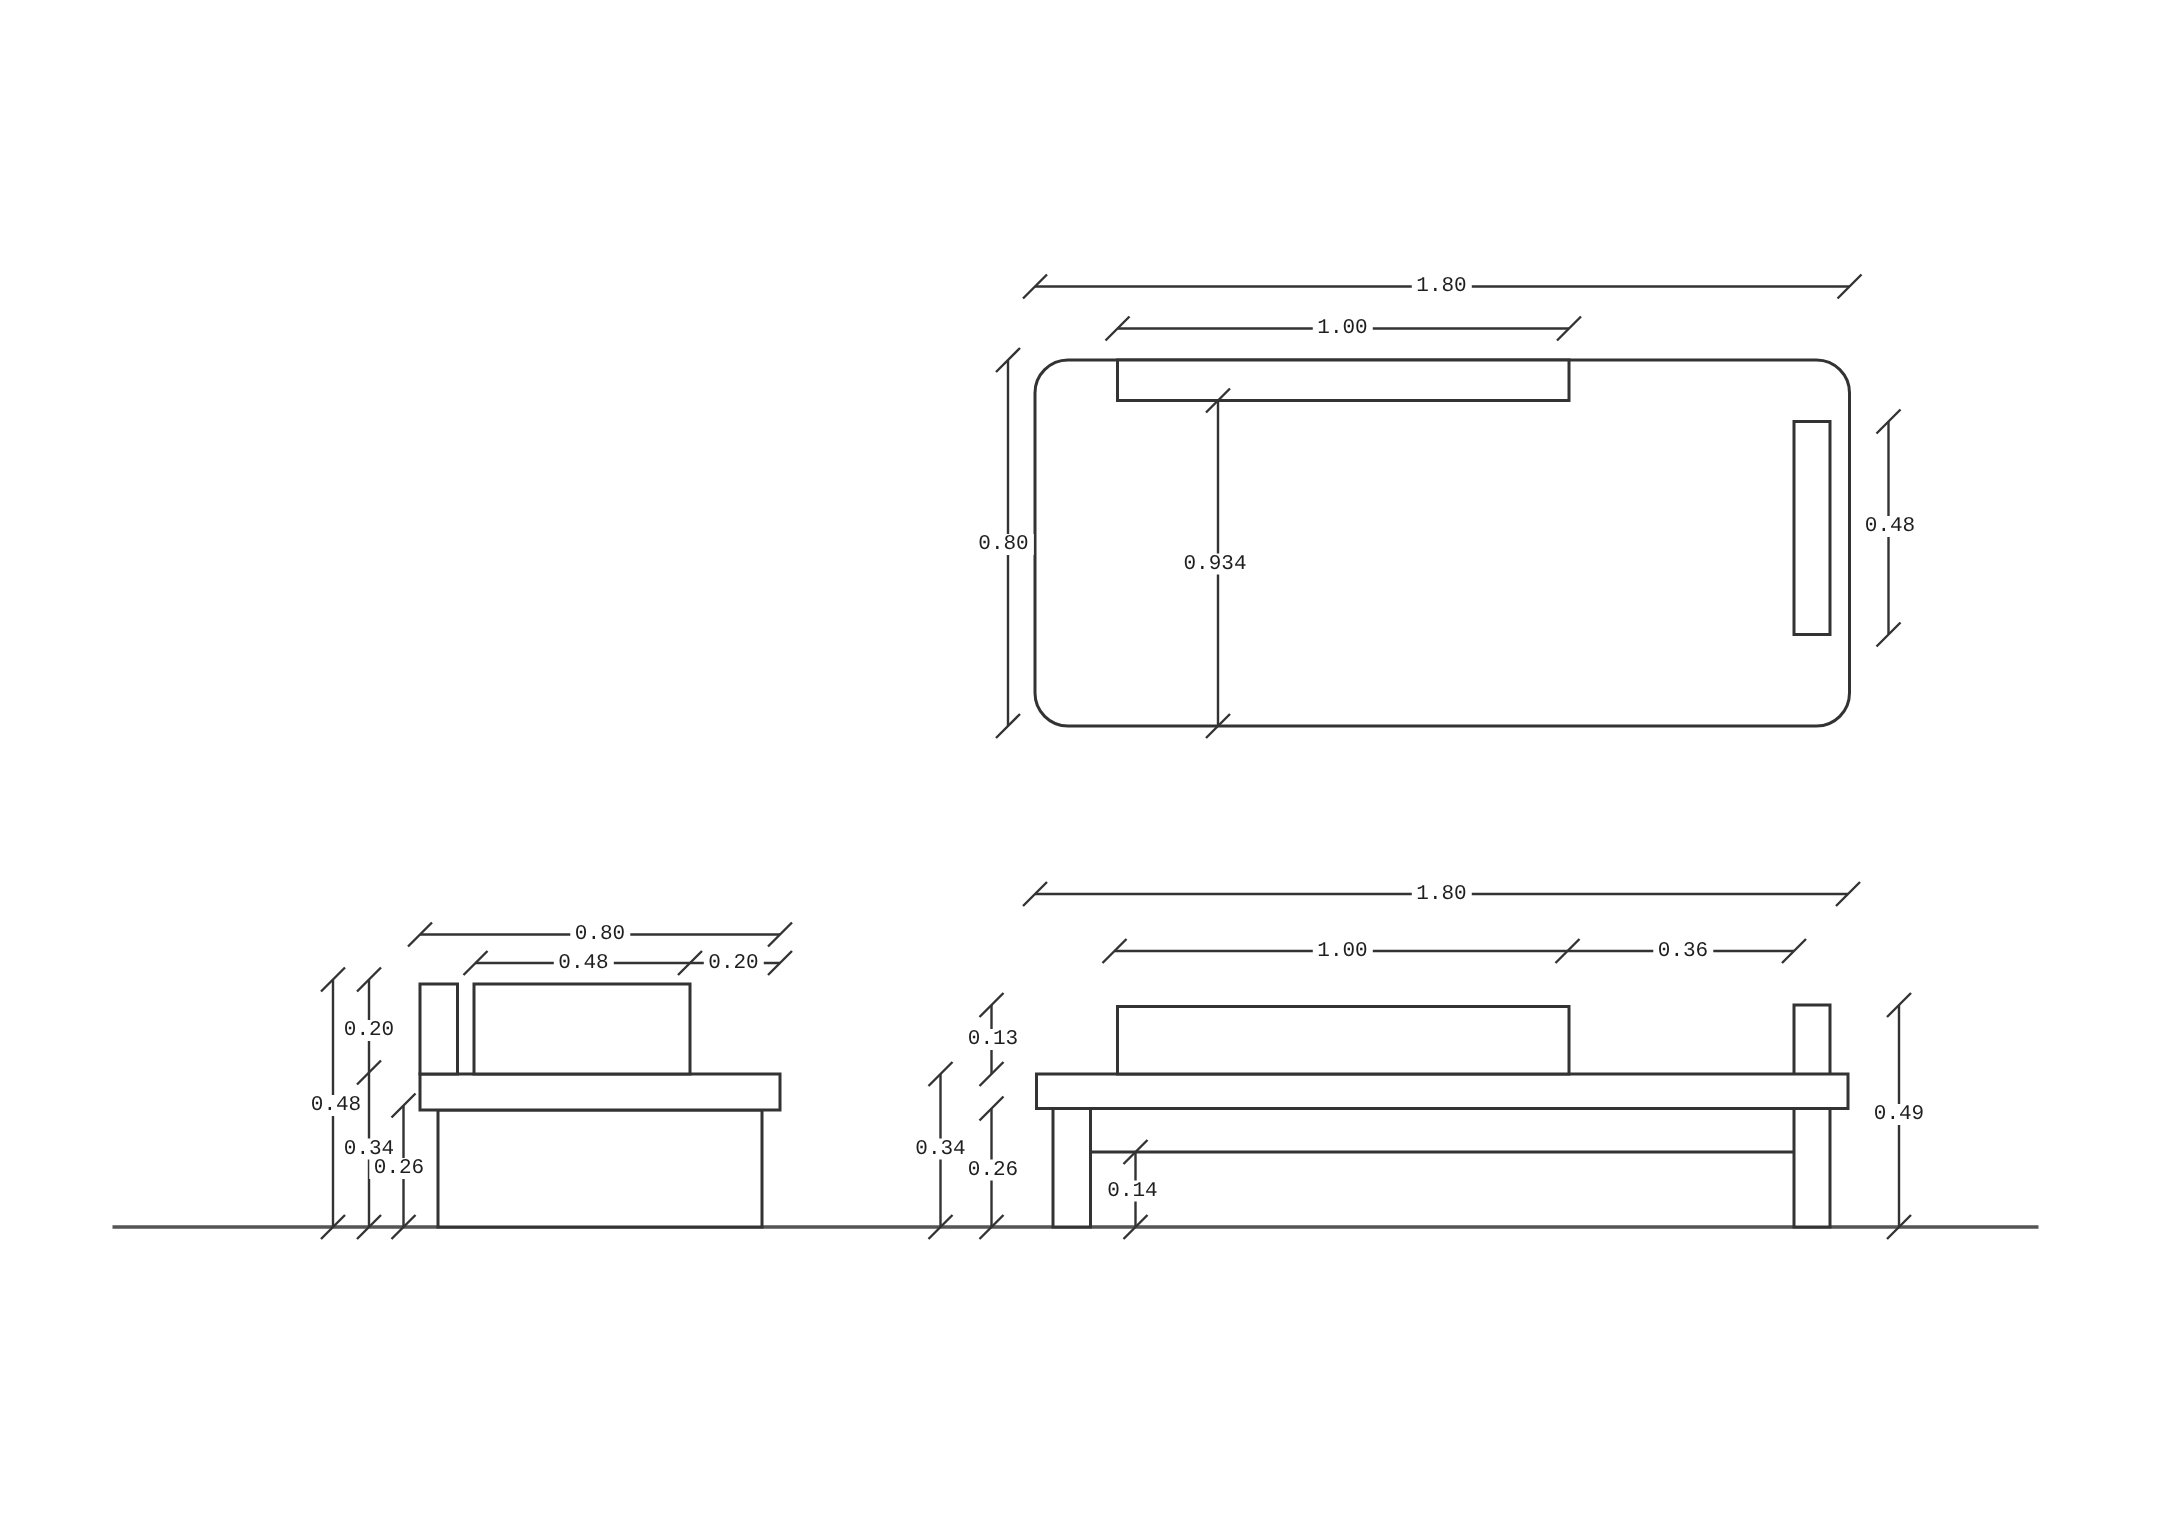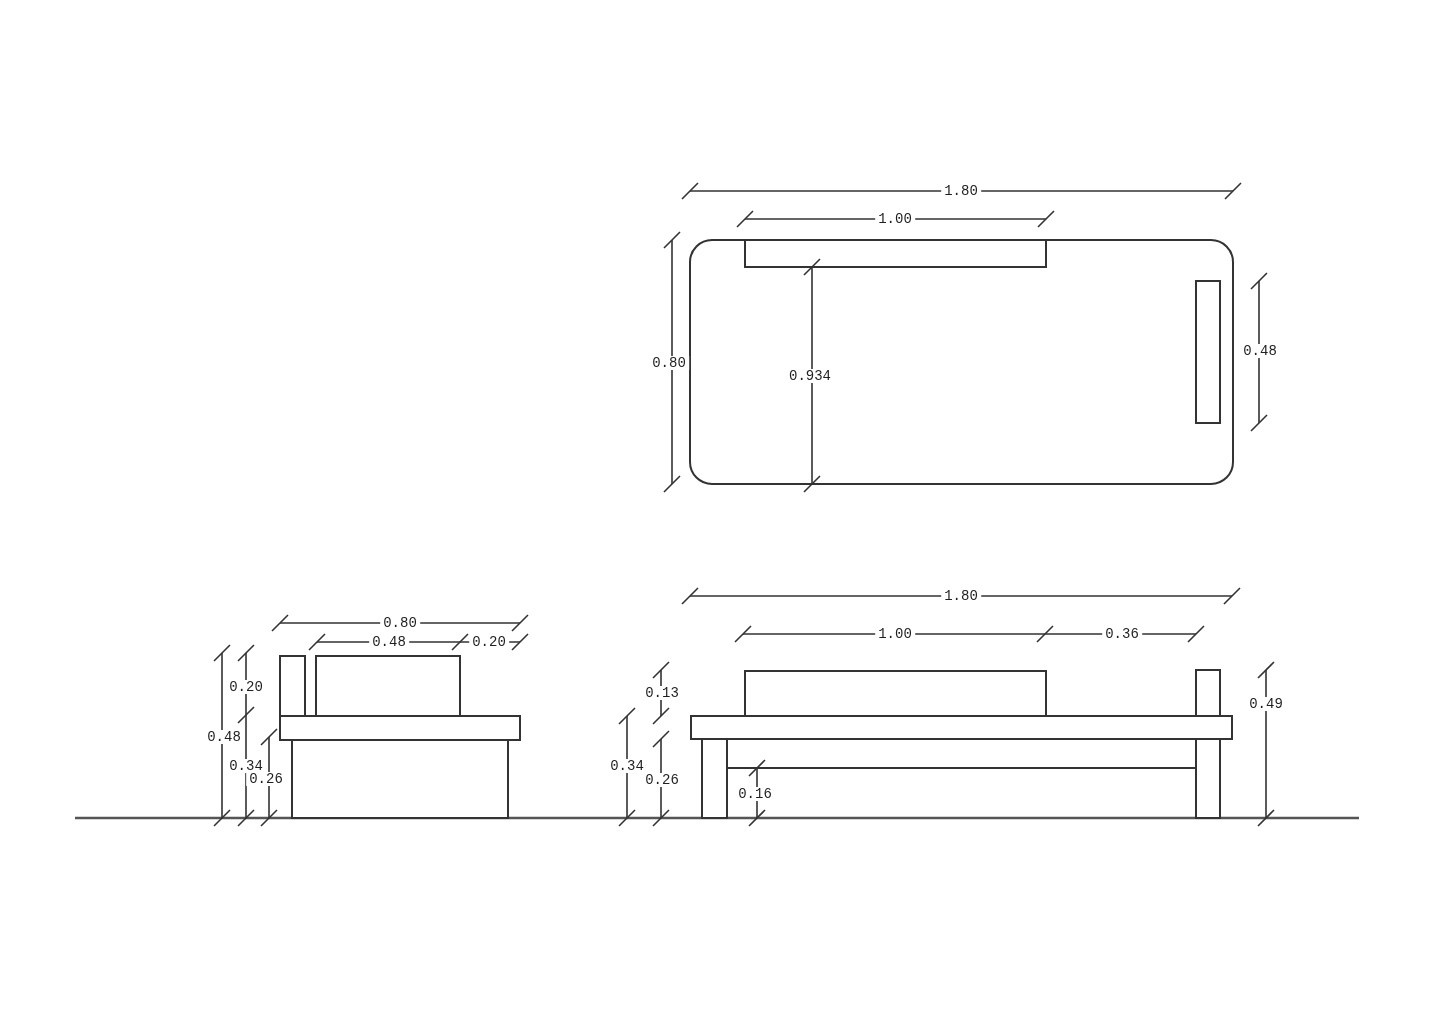--- a/index.html
+++ b/index.html
@@ -106,17 +106,17 @@
     <span class="dim-label" style="left:224px;top:737px">0.48</span>
     <span class="dim-label" style="left:246px;top:766px">0.34</span>
     <span class="dim-label" style="left:266px;top:779px">0.26</span>
 
     <span class="dim-label" style="left:961px;top:596px">1.80</span>
     <span class="dim-label" style="left:895px;top:634px">1.00</span>
     <span class="dim-label" style="left:1122px;top:634px">0.36</span>
     <span class="dim-label" style="left:662px;top:693px">0.13</span>
     <span class="dim-label" style="left:627px;top:766px">0.34</span>
     <span class="dim-label" style="left:662px;top:780px">0.26</span>
-    <span class="dim-label" style="left:755px;top:794px">0.16</span>
-    <span class="dim-label" style="left:1266px;top:704px">0.49</span>
+    <span class="dim-label" style="left:755px;top:794px">0.14</span>
+    <span class="dim-label" style="left:1266px;top:743px">0.49</span>
   </div>
 
 </div>
 
 </body></html>

